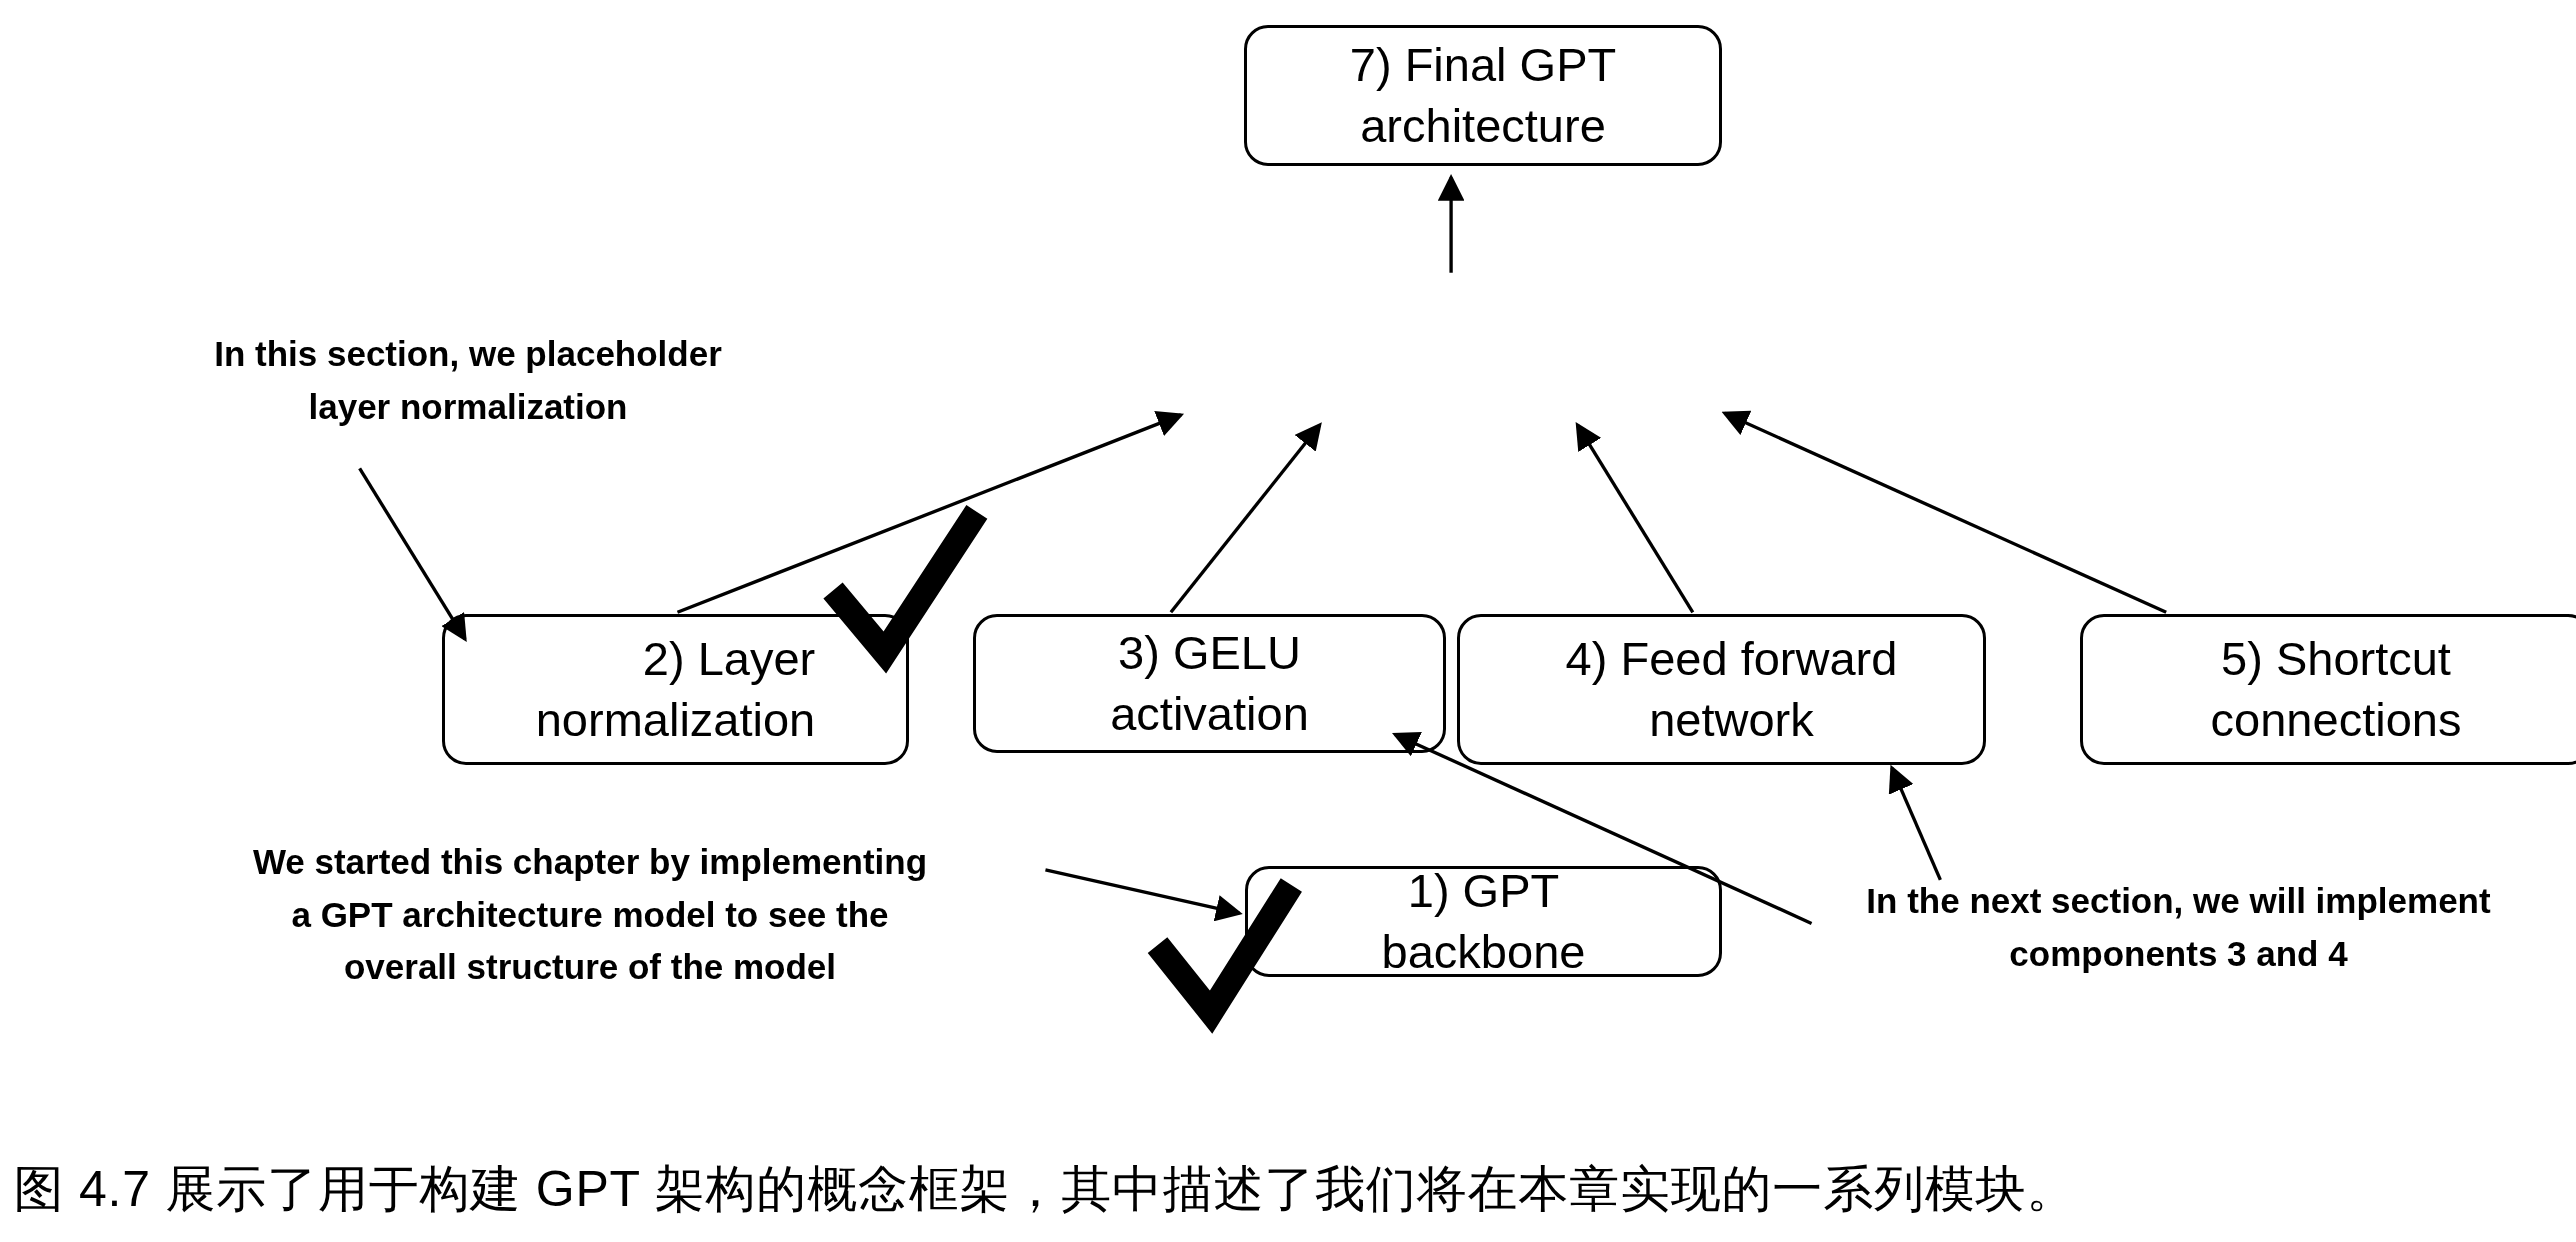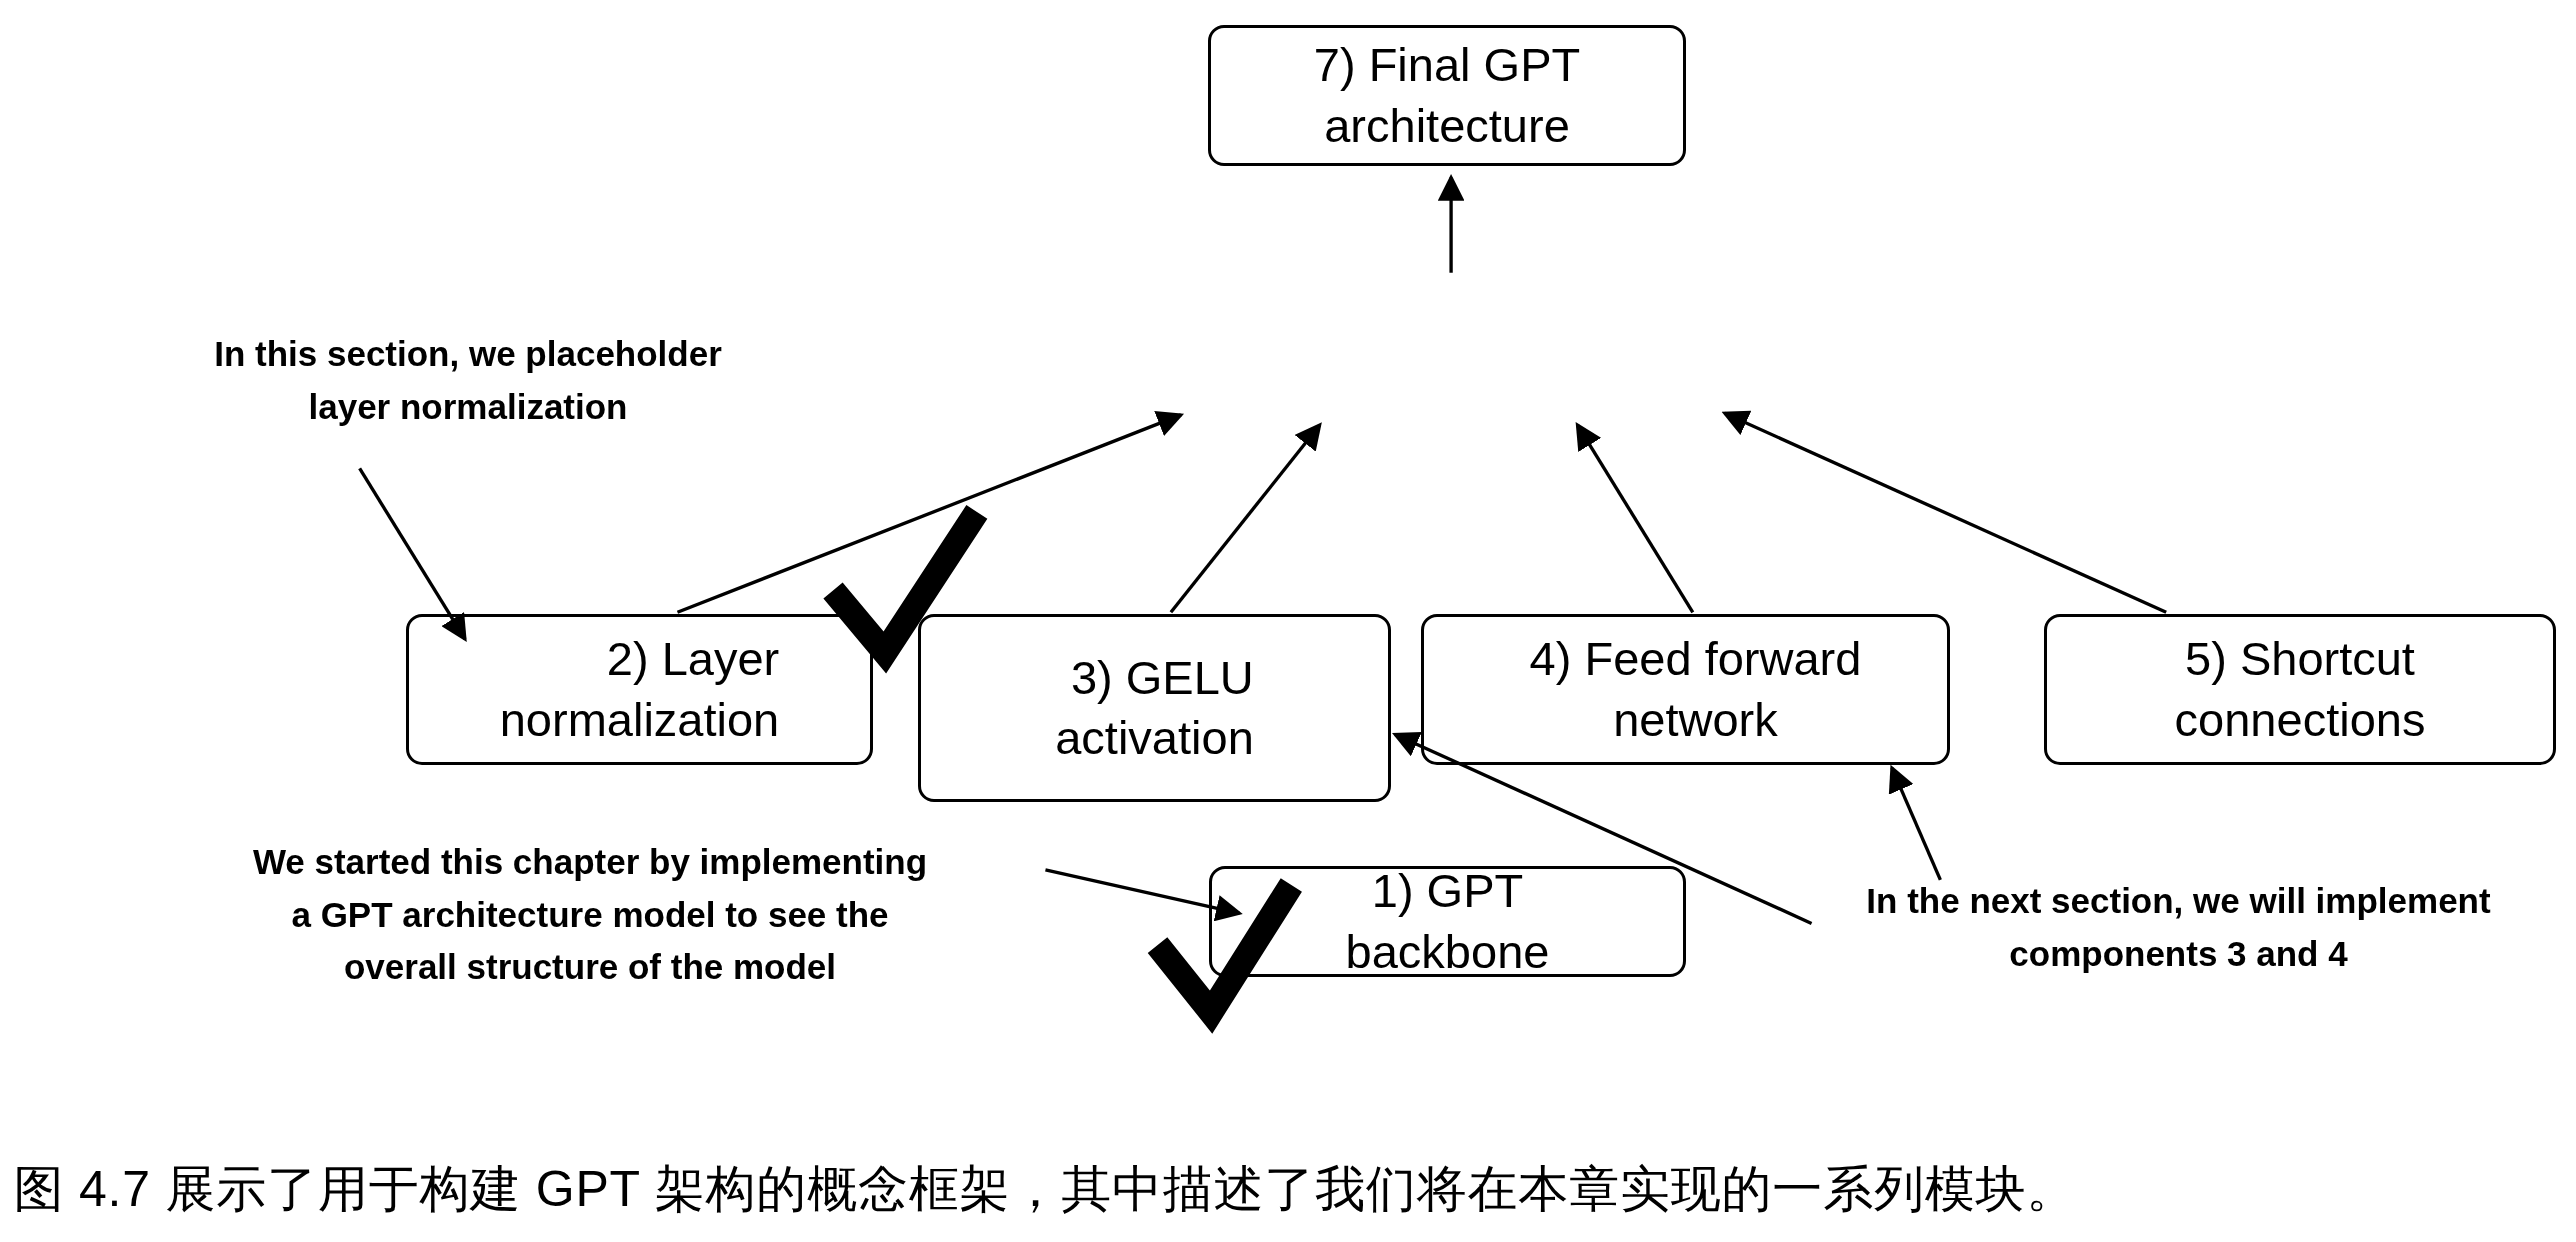--- a/index.html
+++ b/index.html
@@ -9,29 +9,30 @@
     width: 2576px;
     height: 1243px;
     background: #ffffff;
     font-family: "Liberation Sans", sans-serif;
     overflow: hidden;
     color: #000;
   }
   .node {
     position: absolute;
     border: 3.3px solid #000;
-    border-radius: 16px;
+    border-radius: 24px;
     background: #fff;
     display: flex;
     align-items: center;
     justify-content: center;
     text-align: center;
     font-size: 47px;
     line-height: 1.28;
     white-space: pre-line;
+    margin-left: 36px;
   }
   .note {
     position: absolute;
     font-weight: bold;
     font-size: 35px;
     line-height: 1.5;
     text-align: center;
     white-space: pre-line;
   }
   .svg-layer {
@@ -53,21 +54,21 @@
 
 <div class="stage">
 
   <div class="node" style="left:1208px; top:25px;  width:478px; height:141px;">7) Final GPT
 architecture</div>
 
 
   <div class="node" style="left:406px;  top:614px; width:467px; height:151px;text-align:right;">2) Layer
 normalization</div>
 
-  <div class="node" style="left:918px; top:614px; width:473px; height:188px;text-align:right;">3) GELU
+  <div class="node" style="left:937px; top:614px; width:473px; height:139px;">3) GELU
 activation</div>
 
   <div class="node" style="left:1421px; top:614px; width:529px; height:151px;padding-left:20px;">4) Feed forward
 network</div>
 
   <div class="node" style="left:2044px; top:614px; width:512px; height:151px;">5) Shortcut
 connections</div>
 
   <div class="node" style="left:1209px; top:866px; width:477px; height:111px;">1) GPT
 backbone</div>

